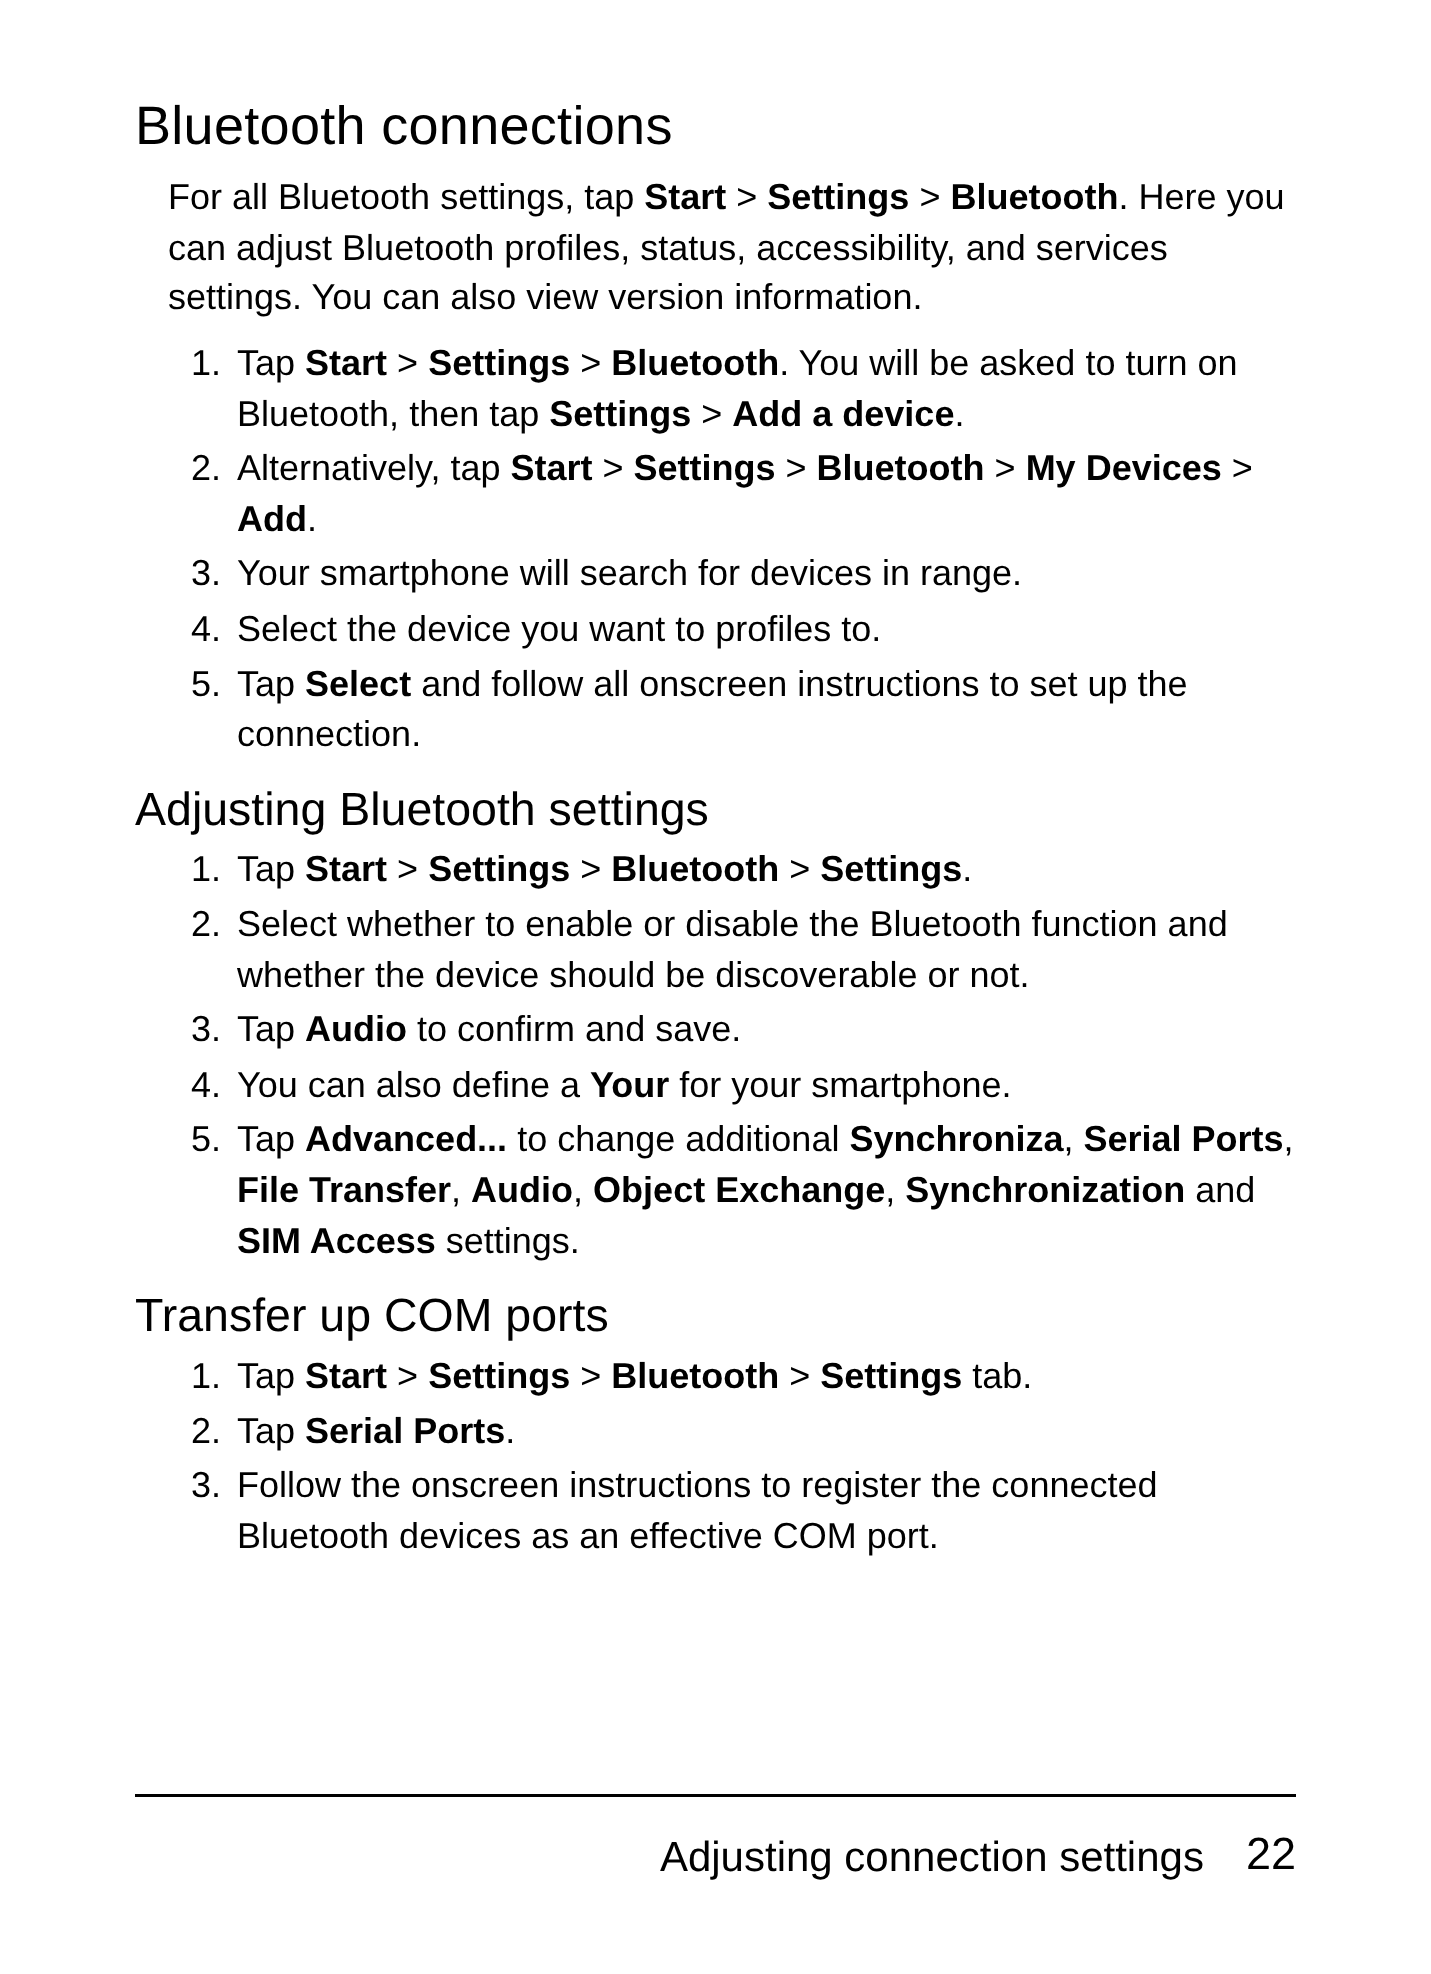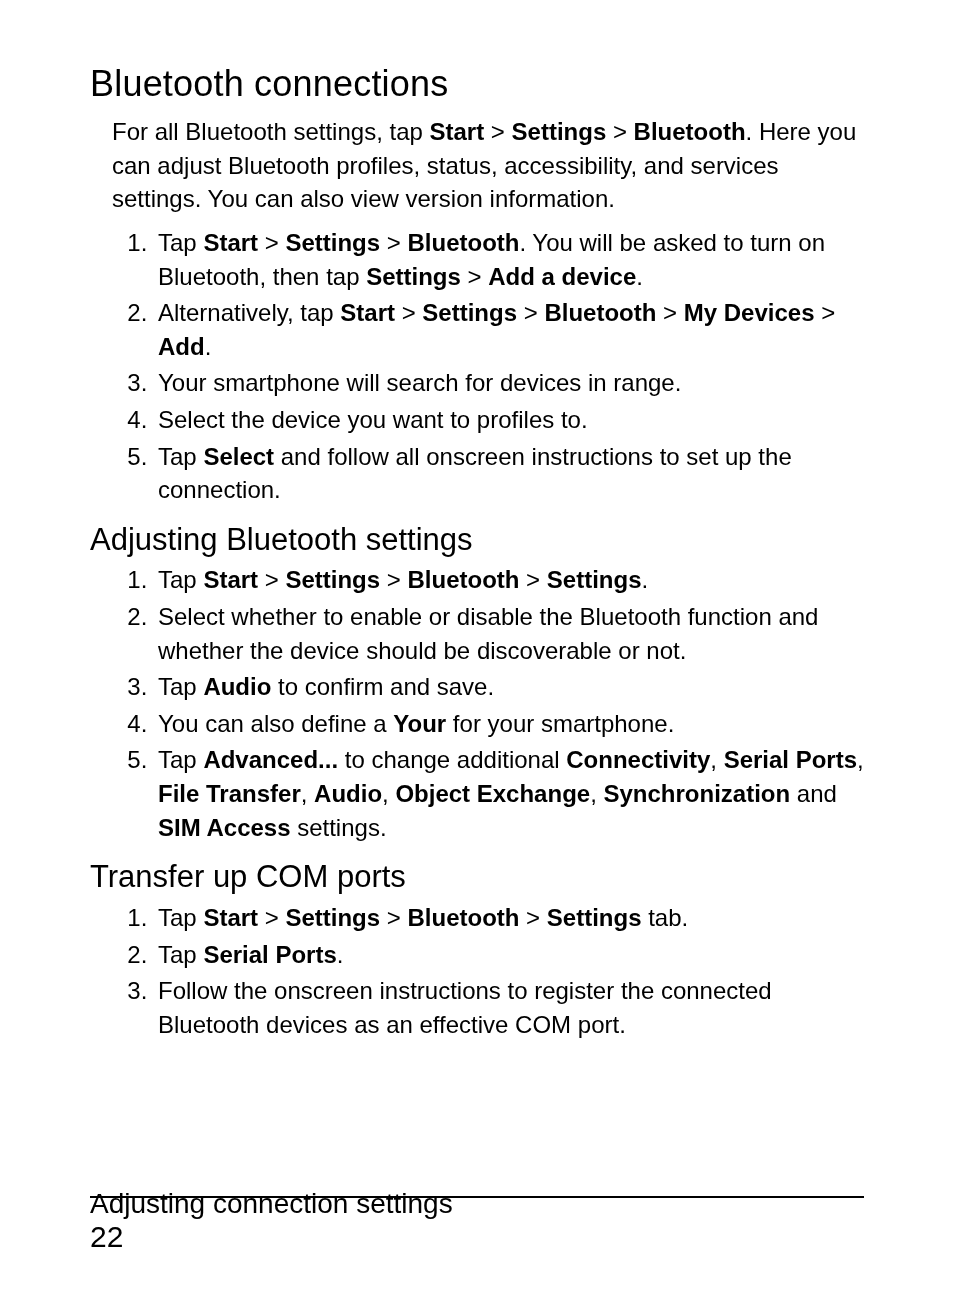--- a/index.html
+++ b/index.html
@@ -56,23 +56,22 @@
     bottom: 118px;
     border-top: 2px solid #000;
   }
   .footer {
     position: absolute;
     left: 90px;
     right: 90px;
     bottom: 62px;
     display: flex;
     justify-content: flex-end;
-    align-items: flex-start;
+    align-items: flex-end;
     font-size: 28px;
-    flex-direction: column;
   }
   .footer .title {
     font-weight: 400;
     margin-right: 28px;
   }
   .footer .num {
     font-size: 30px;
   }
 </style>
 </head>
@@ -105,21 +104,21 @@
       <span>Tap </span><b>Start</b><span> &gt; </span><b>Settings</b><span> &gt; </span><b>Bluetooth</b><span> &gt; </span><b>Settings</b><span>.</span>
     </li>
     <li>Select whether to enable or disable the Bluetooth function and whether the device should be discoverable or not.</li>
     <li>
       <span>Tap </span><b>Audio</b><span> to confirm and save.</span>
     </li>
     <li>
       <span>You can also define a </span><b>Your</b><span> for your smartphone.</span>
     </li>
     <li>
-      <span>Tap </span><b>Advanced...</b><span> to change additional </span><b>Connectivity</b><span>, </span><b>Serial Ports</b><span>, </span><b>File Transfer</b><span>, </span><b>Audio</b><span>, </span><b>Object Exchange</b><span>, </span><b>Synchroniza­tion</b><span> and </span><b>SIM Access</b><span> settings.</span>
+      <span>Tap </span><b>Advanced...</b><span> to change additional </span><b>Synchroniza</b><span>, </span><b>Serial Ports</b><span>, </span><b>File Transfer</b><span>, </span><b>Audio</b><span>, </span><b>Object Exchange</b><span>, </span><b>Synchroniza­tion</b><span> and </span><b>SIM Access</b><span> settings.</span>
     </li>
   </ol>
 
   <h2>Transfer up COM ports</h2>
   <ol>
     <li>
       <span>Tap </span><b>Start</b><span> &gt; </span><b>Settings</b><span> &gt; </span><b>Bluetooth</b><span> &gt; </span><b>Settings</b><span> tab.</span>
     </li>
     <li>
       <span>Tap </span><b>Serial Ports</b><span>.</span>

